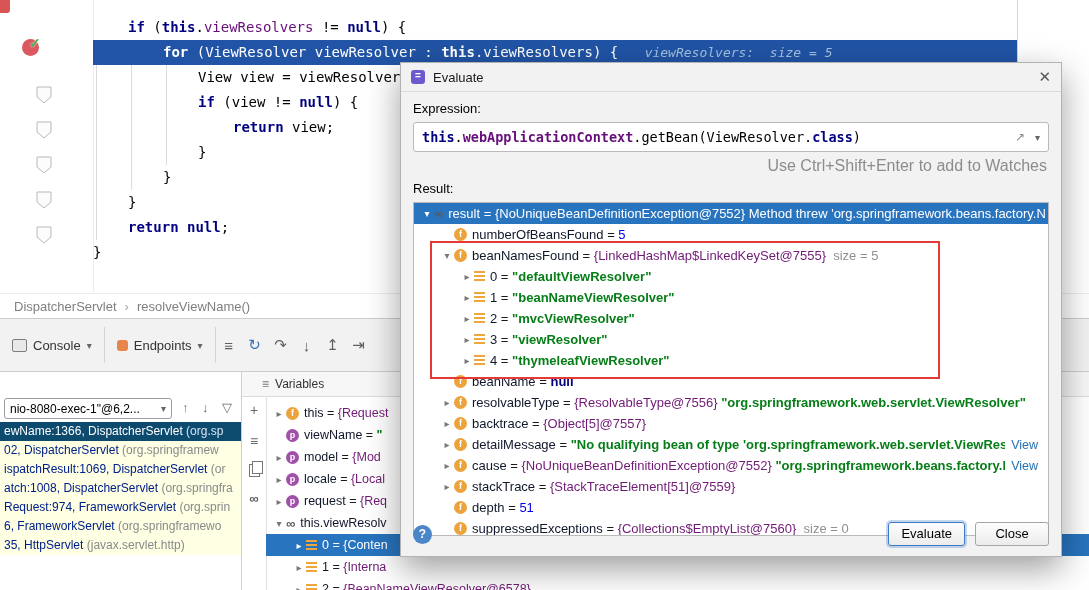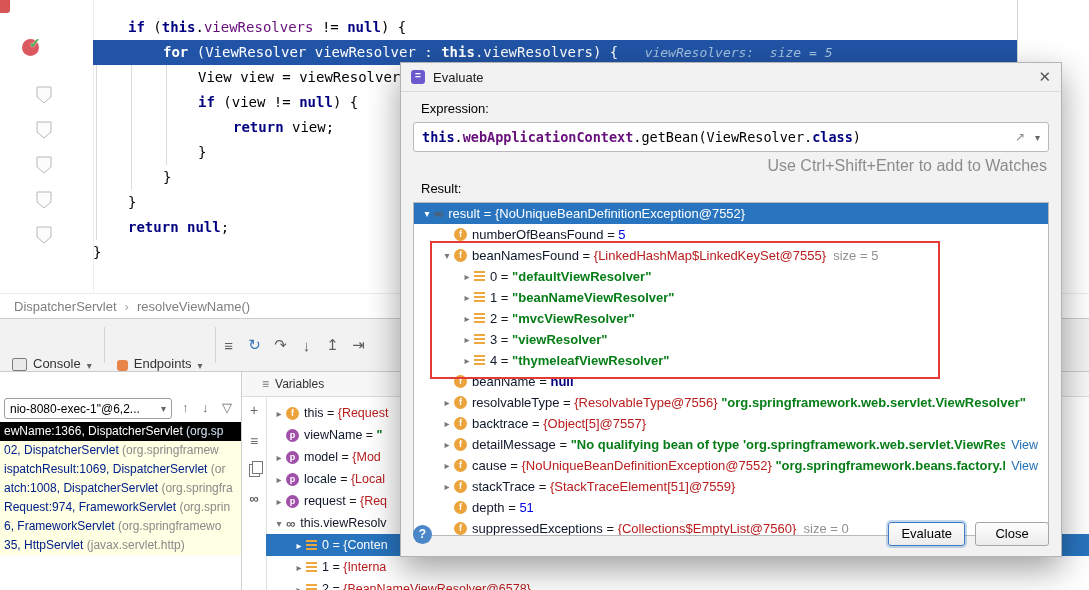--- a/index.html
+++ b/index.html
@@ -25,40 +25,40 @@
   .hint{color:#A3C1E0;font-style:italic;margin-left:18px;font-size:13px;}
 
   
   .crumbs{position:absolute;top:293px;left:0;width:1089px;height:25px;background:#fff;border-top:1px solid #ECECEC;
           display:flex;align-items:center;padding-left:14px;font-size:13px;color:#7F7F7F;gap:8px;box-sizing:border-box;}
   .crumb-sep{color:#A9A9A9;}
 
   
   .dtb{position:absolute;top:318px;left:0;width:1089px;height:54px;background:#F2F2F2;border-top:1px solid #CCC;
        border-bottom:1px solid #CCC;display:flex;align-items:center;font-size:13px;color:#333;box-sizing:border-box;}
-  .tab{display:flex;align-items:flex-end;gap:6px;padding:0 12px;height:100%;}
+  .tab{display:flex;align-items:center;gap:6px;padding:0 12px;height:100%;}
   .tsep{width:1px;height:70%;background:#D4D4D4;}
   .ic-console{width:13px;height:11px;border:1px solid #7E7E7E;border-radius:2px;background:#E9E9E9;}
   .ic-endpoints{width:11px;height:11px;border-radius:3px;background:#E8854B;}
   .chev{color:#666;font-size:10px;}
   .tbi{width:26px;text-align:center;font-size:15px;color:#5F5F5F;}
   .tbi.accent{color:#3874B8;}
 
   
   .frames{position:absolute;left:0;top:372px;width:242px;height:218px;background:#fff;border-right:1px solid #CFCFCF;
           overflow:hidden;box-sizing:border-box;}
   .thread{position:absolute;left:4px;top:26px;width:168px;height:21px;background:#fff;border:1px solid #9E9E9E;
           border-radius:3px;display:flex;align-items:center;justify-content:space-between;padding:0 5px;
           font-size:12px;color:#000;box-sizing:border-box;white-space:nowrap;overflow:hidden;}
   .fr-ic{position:absolute;top:28px;font-size:13px;color:#6A6A6A;}
   .frlist{position:absolute;left:0;top:50px;right:0;}
   .frow{height:19px;line-height:19px;font-size:12px;white-space:nowrap;overflow:hidden;background:#FFFFE4;
         padding-left:4px;color:#00208A;}
   .frow .pkg{color:#8A8A8A;}
-  .frow.sel{background:#000000;color:#fff;}
+  .frow.sel{background:#0c4a6e;color:#fff;}
   .frow.sel .pkg{color:#D6E4F5;}
 
   
   .vars{position:absolute;left:242px;top:372px;width:847px;height:218px;background:#fff;overflow:hidden;}
   .vhead{height:24px;background:#F7F7F7;border-bottom:1px solid #DCDCDC;display:flex;align-items:center;
          padding-left:20px;font-size:12px;color:#333;gap:6px;}
   .vhead .hicon{color:#777;font-size:12px;}
   .vtools{position:absolute;left:0;top:24px;width:24px;bottom:0;border-right:1px solid #E0E0E0;display:flex;
           flex-direction:column;align-items:center;padding-top:6px;gap:15px;color:#6A6A6A;font-size:14px;}
   .ic-copy{position:relative;width:9px;height:11px;border:1px solid #777;background:#fff;}
@@ -71,39 +71,39 @@
   .exp{width:14px;text-align:center;color:#787878;font-size:10px;flex:none;}
   .ic{flex:none;margin-right:5px;}
   .ic-circle{width:13px;height:13px;border-radius:50%;color:#fff;font-size:9px;font-weight:bold;text-align:center;
              line-height:13px;}
   .ic-field{background:#ECA33B;}
   .ic-param{background:#A050A8;}
   .ic-list{width:11px;height:11px;background:repeating-linear-gradient(to bottom,#EDA73C 0 2px,transparent 2px 4px);}
   .ic-watch{color:#5A5A5A;font-size:13px;font-weight:bold;line-height:13px;}
   .t-name{color:#0f172a}
   .t-pl{color:#1A1A1A}
-  .t-ref{color:#b91c1c}
+  .t-ref{color:#701a75}
   .t-num{color:#0000E6}
   .t-str{color:#067D17;font-weight:bold}
   .t-size{color:#909090}
   .t-err{color:#C00000}
   .t-null{color:#000080;font-weight:bold}
   .sel .seg{color:#fff !important}
   .sel .exp{color:#fff}
 
   
   .dlg{position:absolute;left:400px;top:62px;width:662px;height:495px;background:#F2F2F2;border:1px solid #B3B3B3;
        box-shadow:0 12px 32px rgba(0,0,0,.38);z-index:10;box-sizing:border-box;}
   .dtitle{height:28px;display:flex;align-items:center;padding:0 10px;gap:8px;font-size:13px;color:#1A1A1A;
           border-bottom:1px solid #DADADA;}
   .dico{width:14px;height:14px;border-radius:3px;background:#6A5ACD;position:relative;}
   .dico::after{content:"=";position:absolute;left:4px;top:0px;color:#fff;font-size:10px;font-weight:bold;}
   .dclose{margin-left:auto;color:#555;font-size:15px;}
   .dbody{position:absolute;left:0;top:28px;right:0;bottom:0;padding:8px 12px;box-sizing:border-box;}
-  .dlabel{font-size:13px;color:#000;display:block;margin:2px 8px 6px;}
+  .dlabel{font-size:13px;color:#000;display:block;margin:2px 0 6px;}
   .expr{height:30px;background:#fff;border:1px solid #B9B9B9;border-radius:3px;display:flex;align-items:center;
         padding:0 8px;font-family:"DejaVu Sans Mono",monospace;font-size:13.5px;white-space:pre;box-sizing:border-box;}
   .expr .seg-pl{color:#000}
   .expr .seg-kw{color:#000080;font-weight:bold}
   .expr .seg-fld{color:#660E7A;font-weight:bold}
   .expr-right{margin-left:auto;display:flex;gap:10px;color:#8B8B8B;font-size:12px;align-items:center;
               font-family:"Liberation Sans",sans-serif;}
   .whint{font-size:16px;color:#8C8C8C;text-align:right;margin:5px 2px 6px;}
   .rtree{position:relative;height:332px;background:#fff;border:1px solid #B9B9B9;overflow:hidden;}
   .rrow{height:21px;display:flex;align-items:center;font-size:13px;white-space:pre;overflow:hidden;box-sizing:border-box;}
@@ -250,21 +250,21 @@
         <span id="expr-segs"><span class="seg-kw">this</span><span class="seg-pl">.</span><span class="seg-fld">webApplicationContext</span><span class="seg-pl">.</span><span class="seg-pl">getBean</span><span class="seg-pl">(ViewResolver.</span><span class="seg-kw">class</span><span class="seg-pl">)</span></span>
         <span class="expr-right">
           <span>↗</span>
           <span class="chev">▾</span>
         </span>
       </div>
       <div class="whint">Use Ctrl+Shift+Enter to add to Watches</div>
       <label class="dlabel">Result:</label>
       <div class="rtree">
         <div id="result-rows">
-            <div class="rrow sel rowwrap" style="padding-left: 6px;"><span class="exp">▾</span><span class="ic ic-watch">∞</span><span class="seg t-name">result</span><span class="seg t-pl"> = </span><span class="seg t-ref">{NoUniqueBeanDefinitionException@7552}</span></div>
+            <div class="rrow sel rowwrap" style="padding-left: 6px;"><span class="exp">▾</span><span class="ic ic-watch">∞</span><span class="seg t-name">result</span><span class="seg t-pl"> = </span><span class="seg t-ref">{NoUniqueBeanDefinitionException@7552}</span><span class="seg t-err"> Method threw 'org.springframework.beans.factory.N</span></div>
             <div class="rrow rowwrap" style="padding-left: 26px;"><span class="exp"></span><span class="ic ic-circle ic-field">f</span><span class="seg t-name">numberOfBeansFound</span><span class="seg t-pl"> = </span><span class="seg t-num">5</span></div>
             <div class="rrow rowwrap" style="padding-left: 26px;"><span class="exp">▾</span><span class="ic ic-circle ic-field">f</span><span class="seg t-name">beanNamesFound</span><span class="seg t-pl"> = </span><span class="seg t-ref">{LinkedHashMap$LinkedKeySet@7555}</span><span class="seg t-size">  size = 5</span></div>
             <div class="rrow rowwrap" style="padding-left: 46px;"><span class="exp">▸</span><span class="ic ic-list"></span><span class="seg t-name">0</span><span class="seg t-pl"> = </span><span class="seg t-str">"defaultViewResolver"</span></div>
             <div class="rrow rowwrap" style="padding-left: 46px;"><span class="exp">▸</span><span class="ic ic-list"></span><span class="seg t-name">1</span><span class="seg t-pl"> = </span><span class="seg t-str">"beanNameViewResolver"</span></div>
             <div class="rrow rowwrap" style="padding-left: 46px;"><span class="exp">▸</span><span class="ic ic-list"></span><span class="seg t-name">2</span><span class="seg t-pl"> = </span><span class="seg t-str">"mvcViewResolver"</span></div>
             <div class="rrow rowwrap" style="padding-left: 46px;"><span class="exp">▸</span><span class="ic ic-list"></span><span class="seg t-name">3</span><span class="seg t-pl"> = </span><span class="seg t-str">"viewResolver"</span></div>
             <div class="rrow rowwrap" style="padding-left: 46px;"><span class="exp">▸</span><span class="ic ic-list"></span><span class="seg t-name">4</span><span class="seg t-pl"> = </span><span class="seg t-str">"thymeleafViewResolver"</span></div>
             <div class="rrow rowwrap" style="padding-left: 26px;"><span class="exp"></span><span class="ic ic-circle ic-field">f</span><span class="seg t-name">beanName</span><span class="seg t-pl"> = </span><span class="seg t-null">null</span></div>
             <div class="rrow rowwrap" style="padding-left: 26px;"><span class="exp">▸</span><span class="ic ic-circle ic-field">f</span><span class="seg t-name">resolvableType</span><span class="seg t-pl"> = </span><span class="seg t-ref">{ResolvableType@7556}</span><span class="seg t-str"> "org.springframework.web.servlet.ViewResolver"</span></div>
             <div class="rrow rowwrap" style="padding-left: 26px;"><span class="exp">▸</span><span class="ic ic-circle ic-field">f</span><span class="seg t-name">backtrace</span><span class="seg t-pl"> = </span><span class="seg t-ref">{Object[5]@7557}</span></div>

